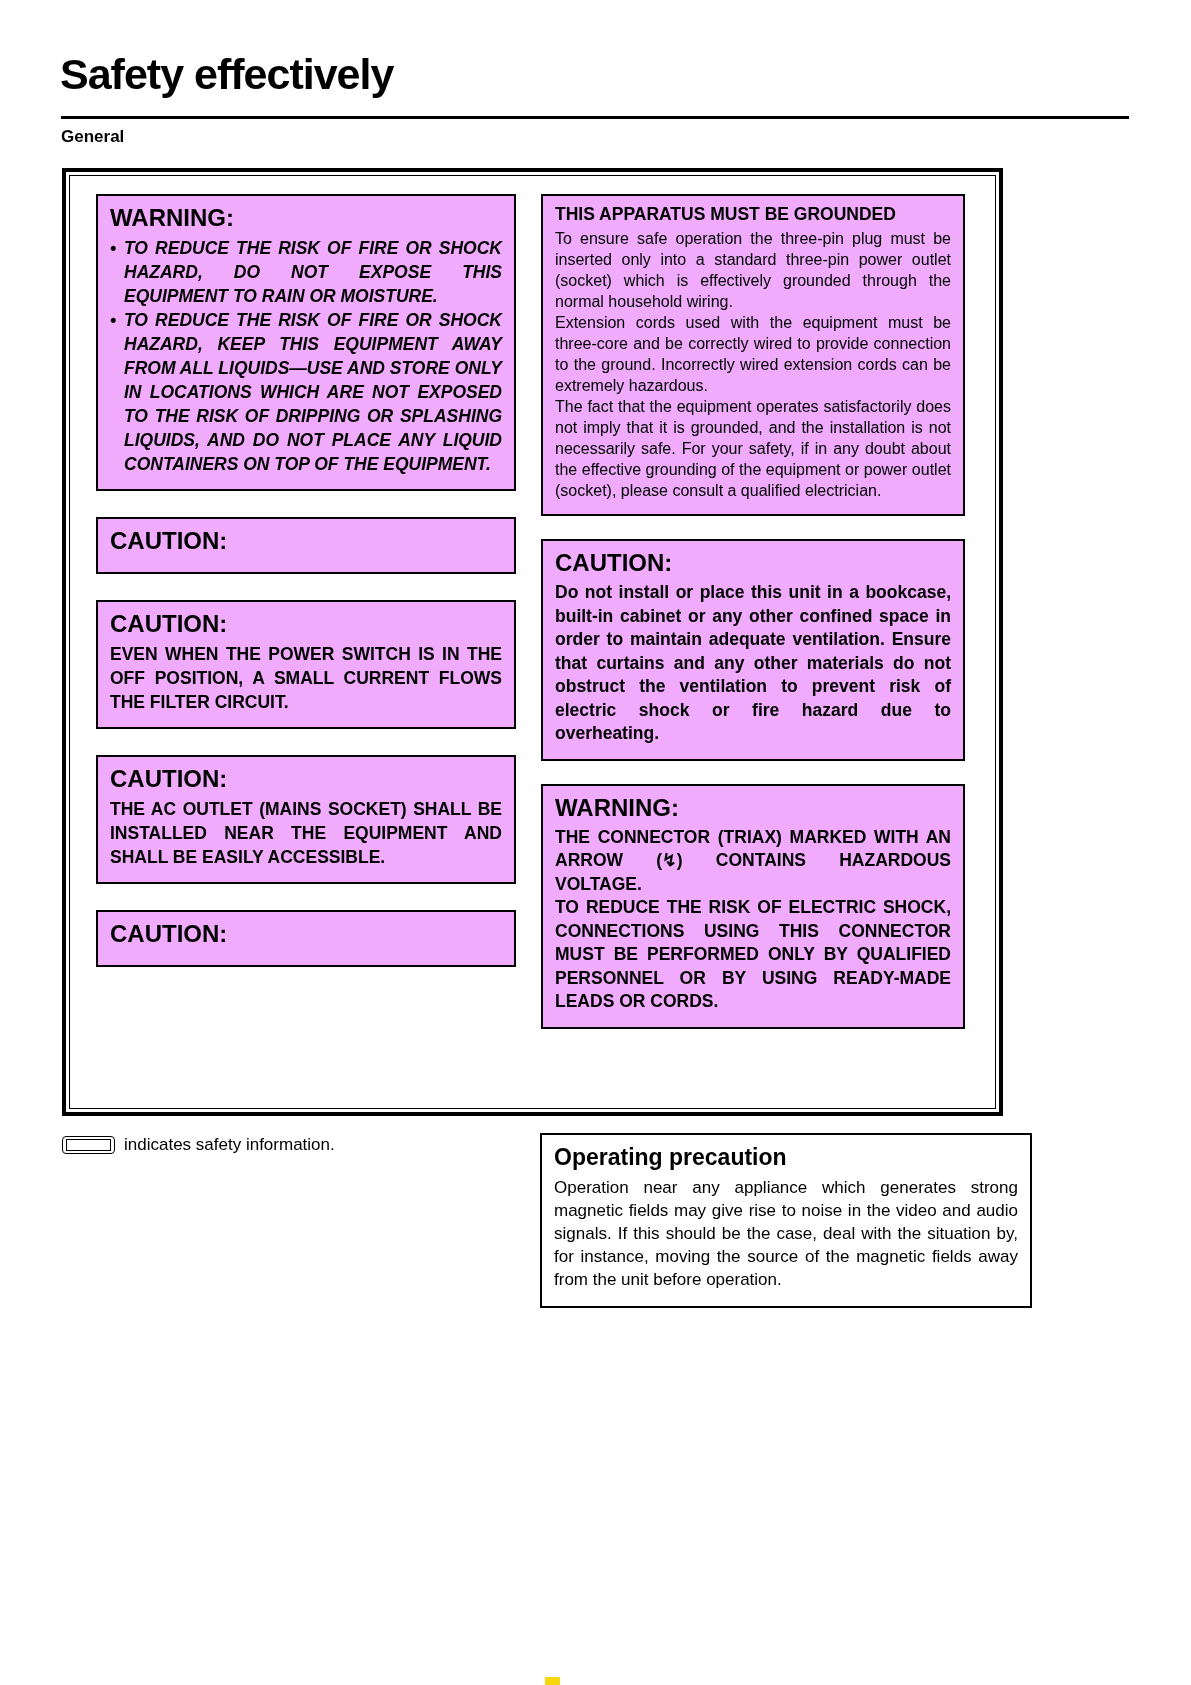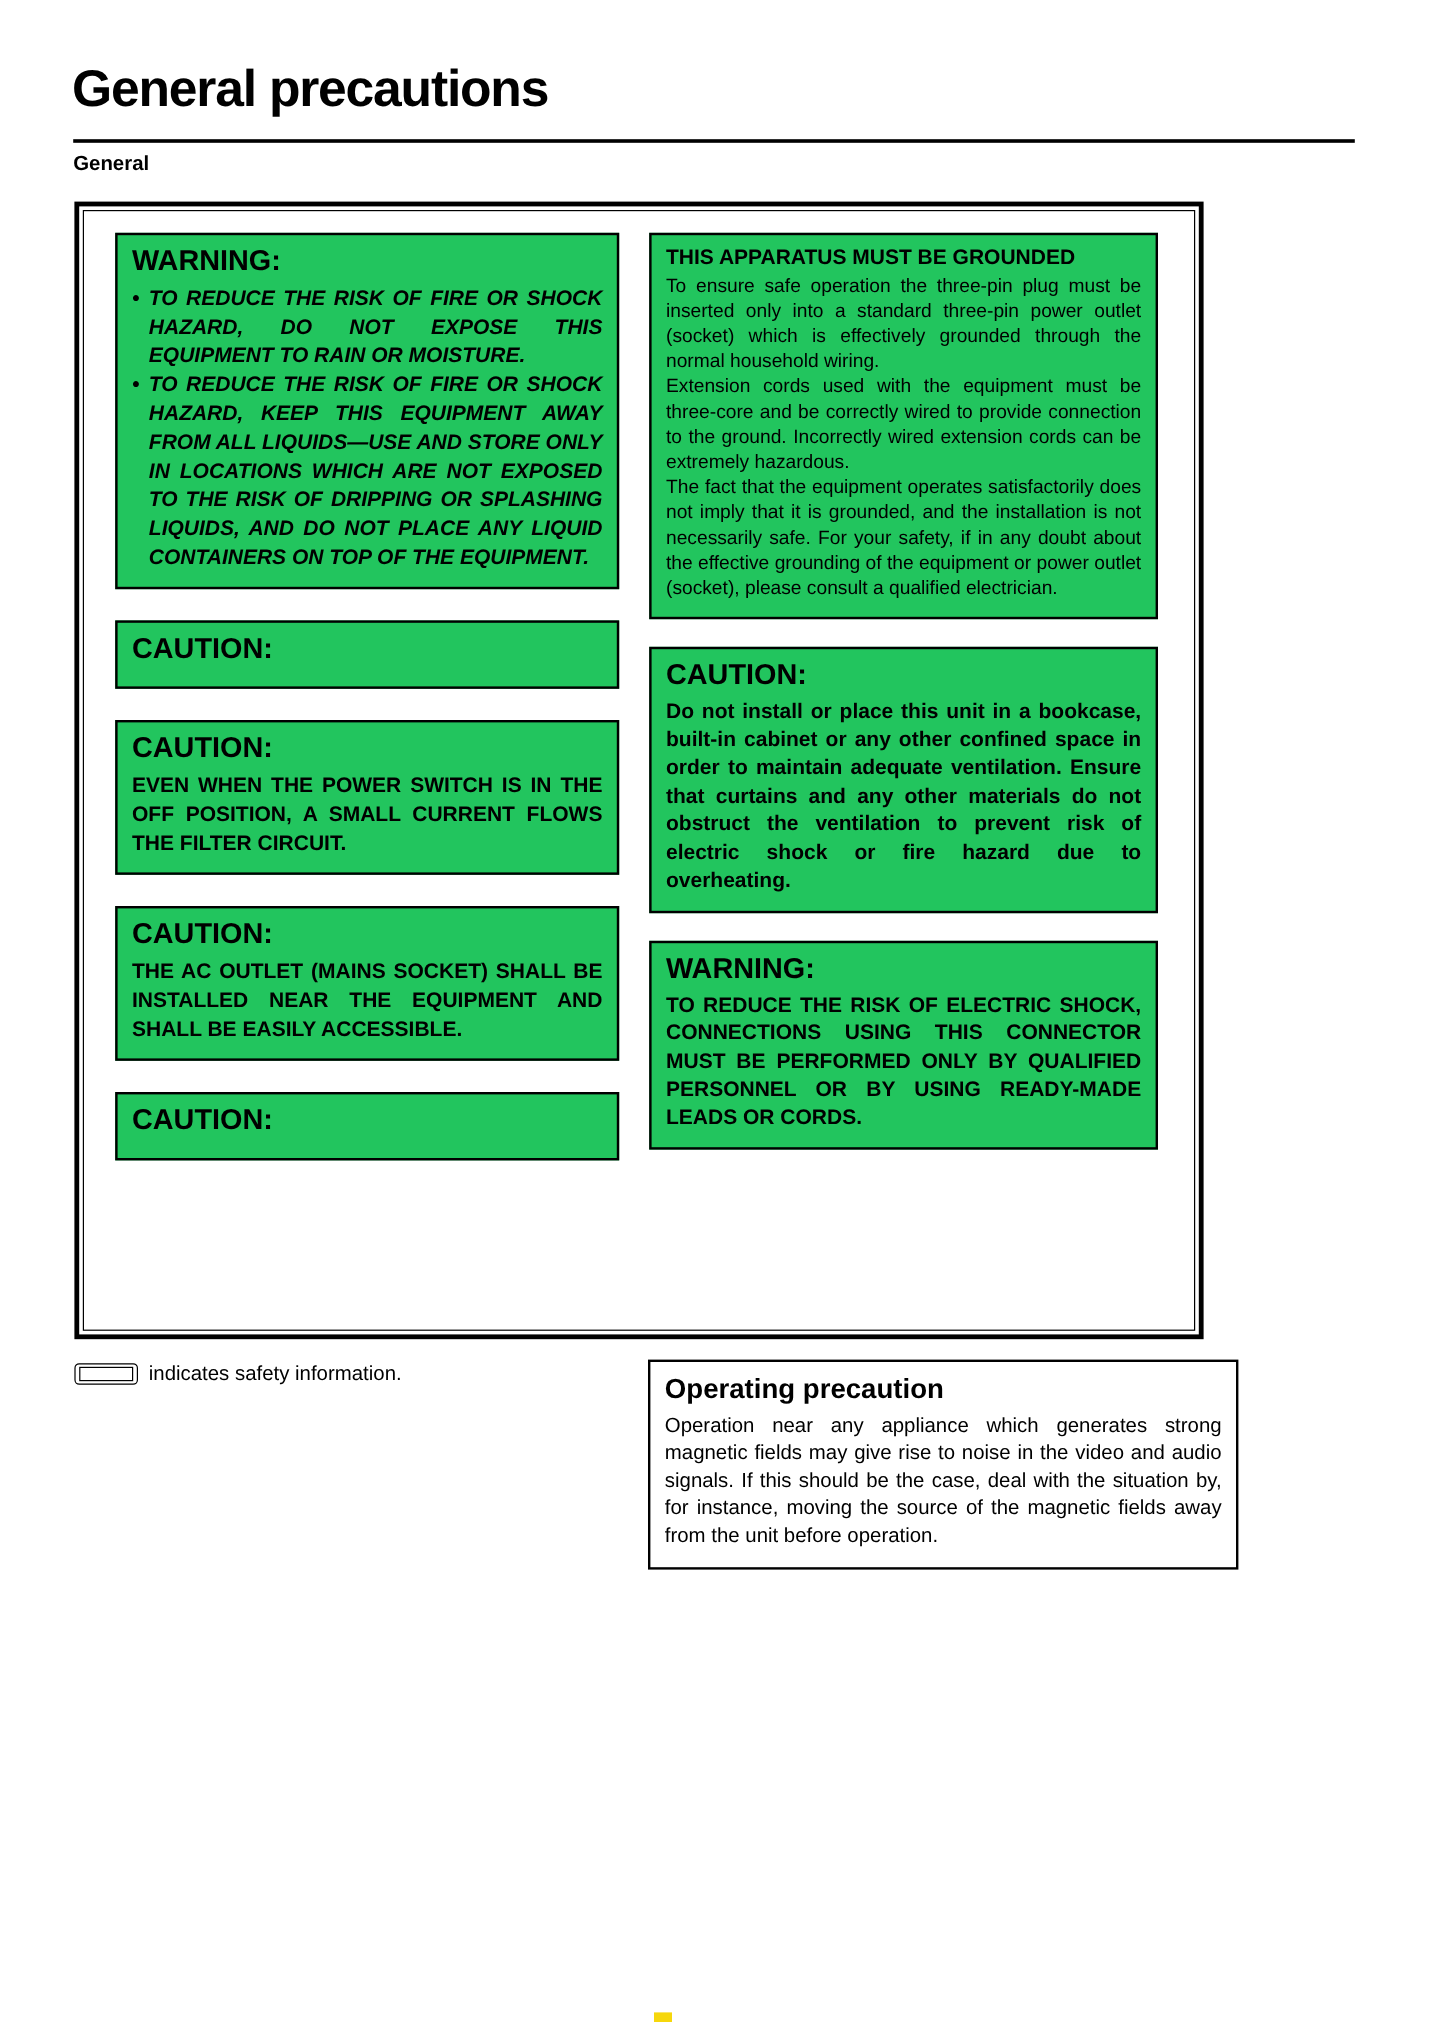--- a/index.html
+++ b/index.html
@@ -42,21 +42,21 @@
     gap: 25px;
   }
 
   .col { display: flex; flex-direction: column; }
   .col-left  { width: 420px; gap: 26px; }
   .col-right { width: 424px; gap: 23px; }
 
   .box {
     border: 2px solid #000;
     padding: 8px 12px 13px 12px;
-    background: #22c55e;
+    background: #f0abfc;
   }
 
   .box-heading-lg {
     font-size: 24px; font-weight: bold;
     margin: 0 0 4px 0;
   }
   .box-heading-sm {
     font-size: 17.5px; font-weight: bold;
     margin: 0 0 3px 0;
   }
@@ -124,21 +124,21 @@
 
   .yellow-marker {
     position: absolute; left: 545px; top: 1677px;
     width: 15px; height: 8px;
     background: #f6d70c;
   }
 </style>
 </head>
 <body>
 
-<h1 class="page-title">General precautions</h1>
+<h1 class="page-title">Safety effectively</h1>
 <div class="title-rule"></div>
 <div class="section-label">General</div>
 
 <div class="safety-panel">
   <div class="safety-panel-inner">
 
     <div class="col col-left">
 
       <div class="box">
         <div class="box-heading-lg">WARNING:</div>
@@ -177,20 +177,21 @@
         <p class="reg-body">The fact that the equipment operates satisfactorily does not imply that it is grounded, and the installation is not necessarily safe. For your safety, if in any doubt about the effective grounding of the equipment or power outlet (socket), please consult a qualified electrician.</p>
       </div>
 
       <div class="box">
         <div class="box-heading-lg">CAUTION:</div>
         <p class="bold-body" style="line-height:23.5px;">Do not install or place this unit in a bookcase, built-in cabinet or any other confined space in order to maintain adequate ventilation. Ensure that curtains and any other materials do not obstruct the ventilation to prevent risk of electric shock or fire hazard due to overheating.</p>
       </div>
 
       <div class="box">
         <div class="box-heading-lg">WARNING:</div>
+        <p class="bold-body" style="line-height:23.5px;">THE CONNECTOR (TRIAX) MARKED WITH AN ARROW (↯) CONTAINS HAZARDOUS VOLTAGE.</p>
         <p class="bold-body" style="line-height:23.5px;">TO REDUCE THE RISK OF ELECTRIC SHOCK, CONNECTIONS USING THIS CONNECTOR MUST BE PERFORMED ONLY BY QUALIFIED PERSONNEL OR BY USING READY-MADE LEADS OR CORDS.</p>
       </div>
 
     </div>
 
   </div>
 </div>
 
 <div class="safety-note">
   <span class="mini-box">

